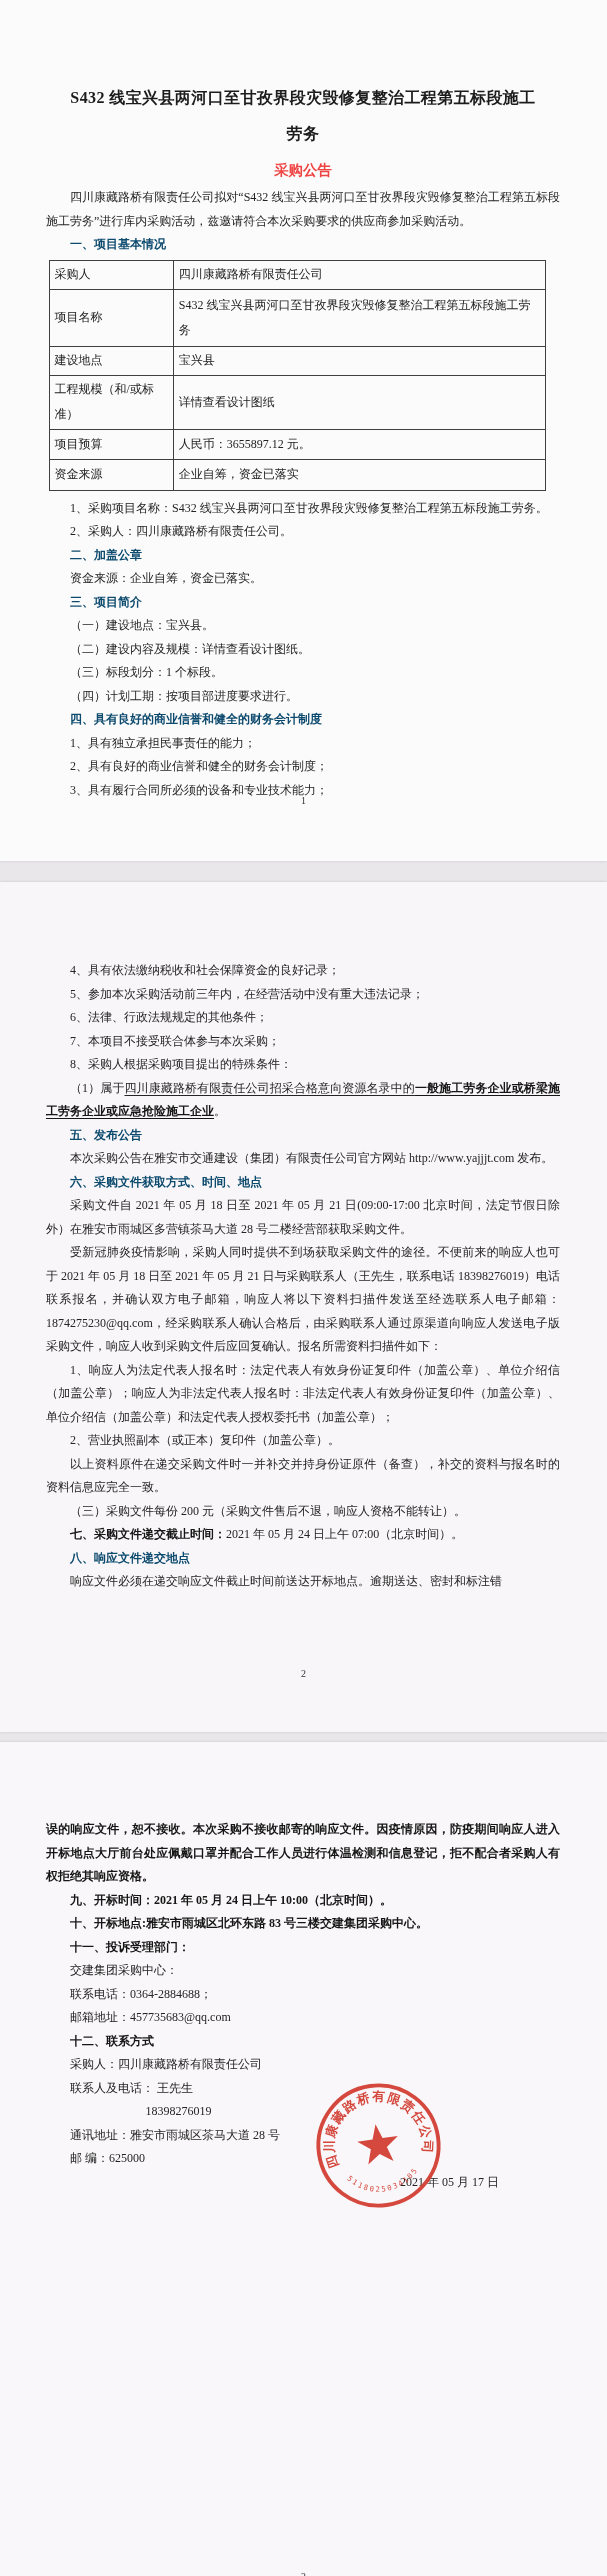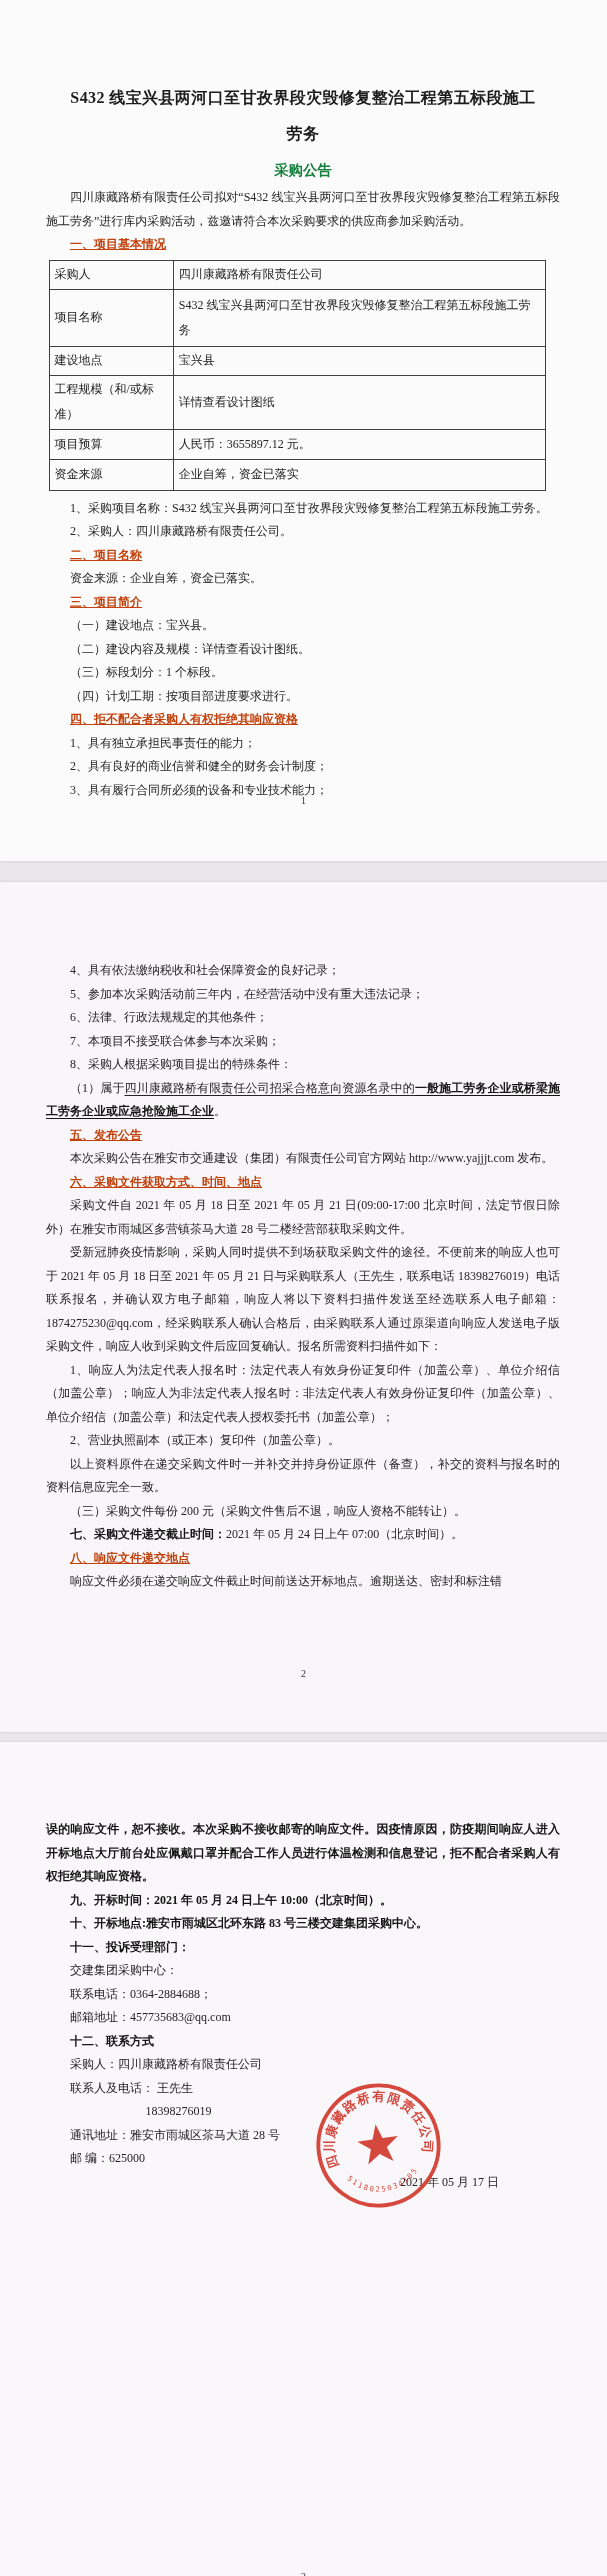--- a/index.html
+++ b/index.html
@@ -27,27 +27,27 @@
     font-weight:bold;
     line-height:36px;
     letter-spacing:0.4px;
     color:#1c1c1c;
   }
   .doc-subtitle {
     margin-top:9px;
     text-align:center;
     font-size:14.4px;
     font-weight:bold;
-    color:#15803d;
+    color:#ef4444;
   }
   p { margin:0; font-size:12px; line-height:23.5px; text-align:justify; color:#242424; }
   .ind { text-indent:2em; }
   .b { font-weight:bold; color:#161616; }
   .u { text-decoration:underline; text-underline-offset:3px; }
-  .heading { font-weight:bold; color:#c2410c;text-decoration:underline; }
+  .heading { font-weight:bold; color:#0c4a6e; }
   .intro { margin-top:6px; }
 
   table.info {
     border-collapse:collapse;
     width:497px;
     margin:3px 0 6px 3px;
     table-layout:fixed;
   }
   table.info td {
     border:0.8px solid #3f3f3f;
@@ -118,28 +118,28 @@
       </tr>
       <tr class="r6">
         <td class="tl">资金来源</td>
         <td class="tv">企业自筹，资金已落实</td>
       </tr>
     </tbody>
   </table>
 
   <p class="ind">1、采购项目名称：S432 线宝兴县两河口至甘孜界段灾毁修复整治工程第五标段施工劳务。</p>
   <p class="ind">2、采购人：四川康藏路桥有限责任公司。</p>
-  <p class="ind heading">二、项目名称</p>
+  <p class="ind heading">二、加盖公章</p>
   <p class="ind">资金来源：企业自筹，资金已落实。</p>
   <p class="ind heading">三、项目简介</p>
   <p class="ind">（一）建设地点：宝兴县。</p>
   <p class="ind">（二）建设内容及规模：详情查看设计图纸。</p>
   <p class="ind">（三）标段划分：1 个标段。</p>
   <p class="ind">（四）计划工期：按项目部进度要求进行。</p>
-  <p class="ind heading">四、拒不配合者采购人有权拒绝其响应资格</p>
+  <p class="ind heading">四、具有良好的商业信誉和健全的财务会计制度</p>
   <p class="ind">1、具有独立承担民事责任的能力；</p>
   <p class="ind">2、具有良好的商业信誉和健全的财务会计制度；</p>
   <p class="ind">3、具有履行合同所必须的设备和专业技术能力；</p>
 
   <div class="page-num">1</div>
 </div>
 
 <div class="page" id="page2">
   <p class="ind">4、具有依法缴纳税收和社会保障资金的良好记录；</p>
   <p class="ind">5、参加本次采购活动前三年内，在经营活动中没有重大违法记录；</p>

